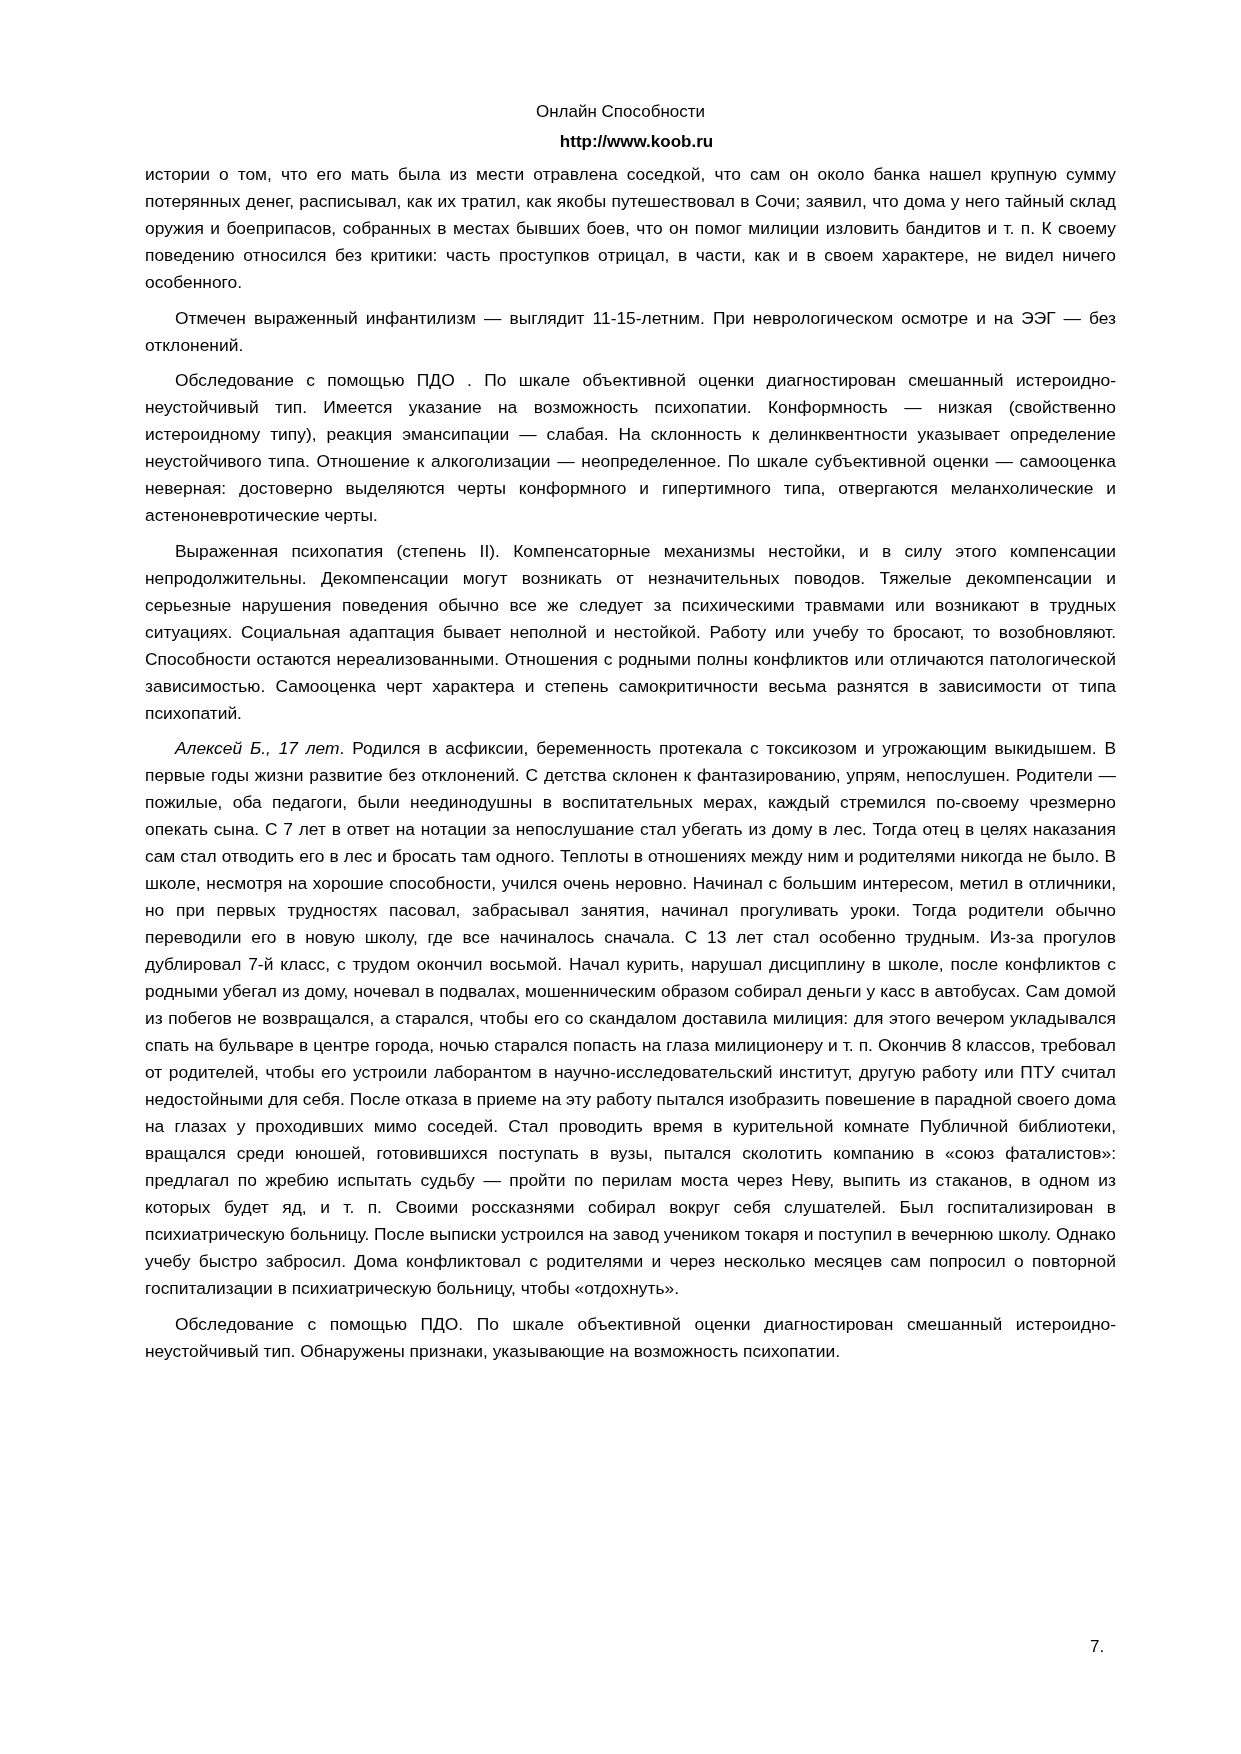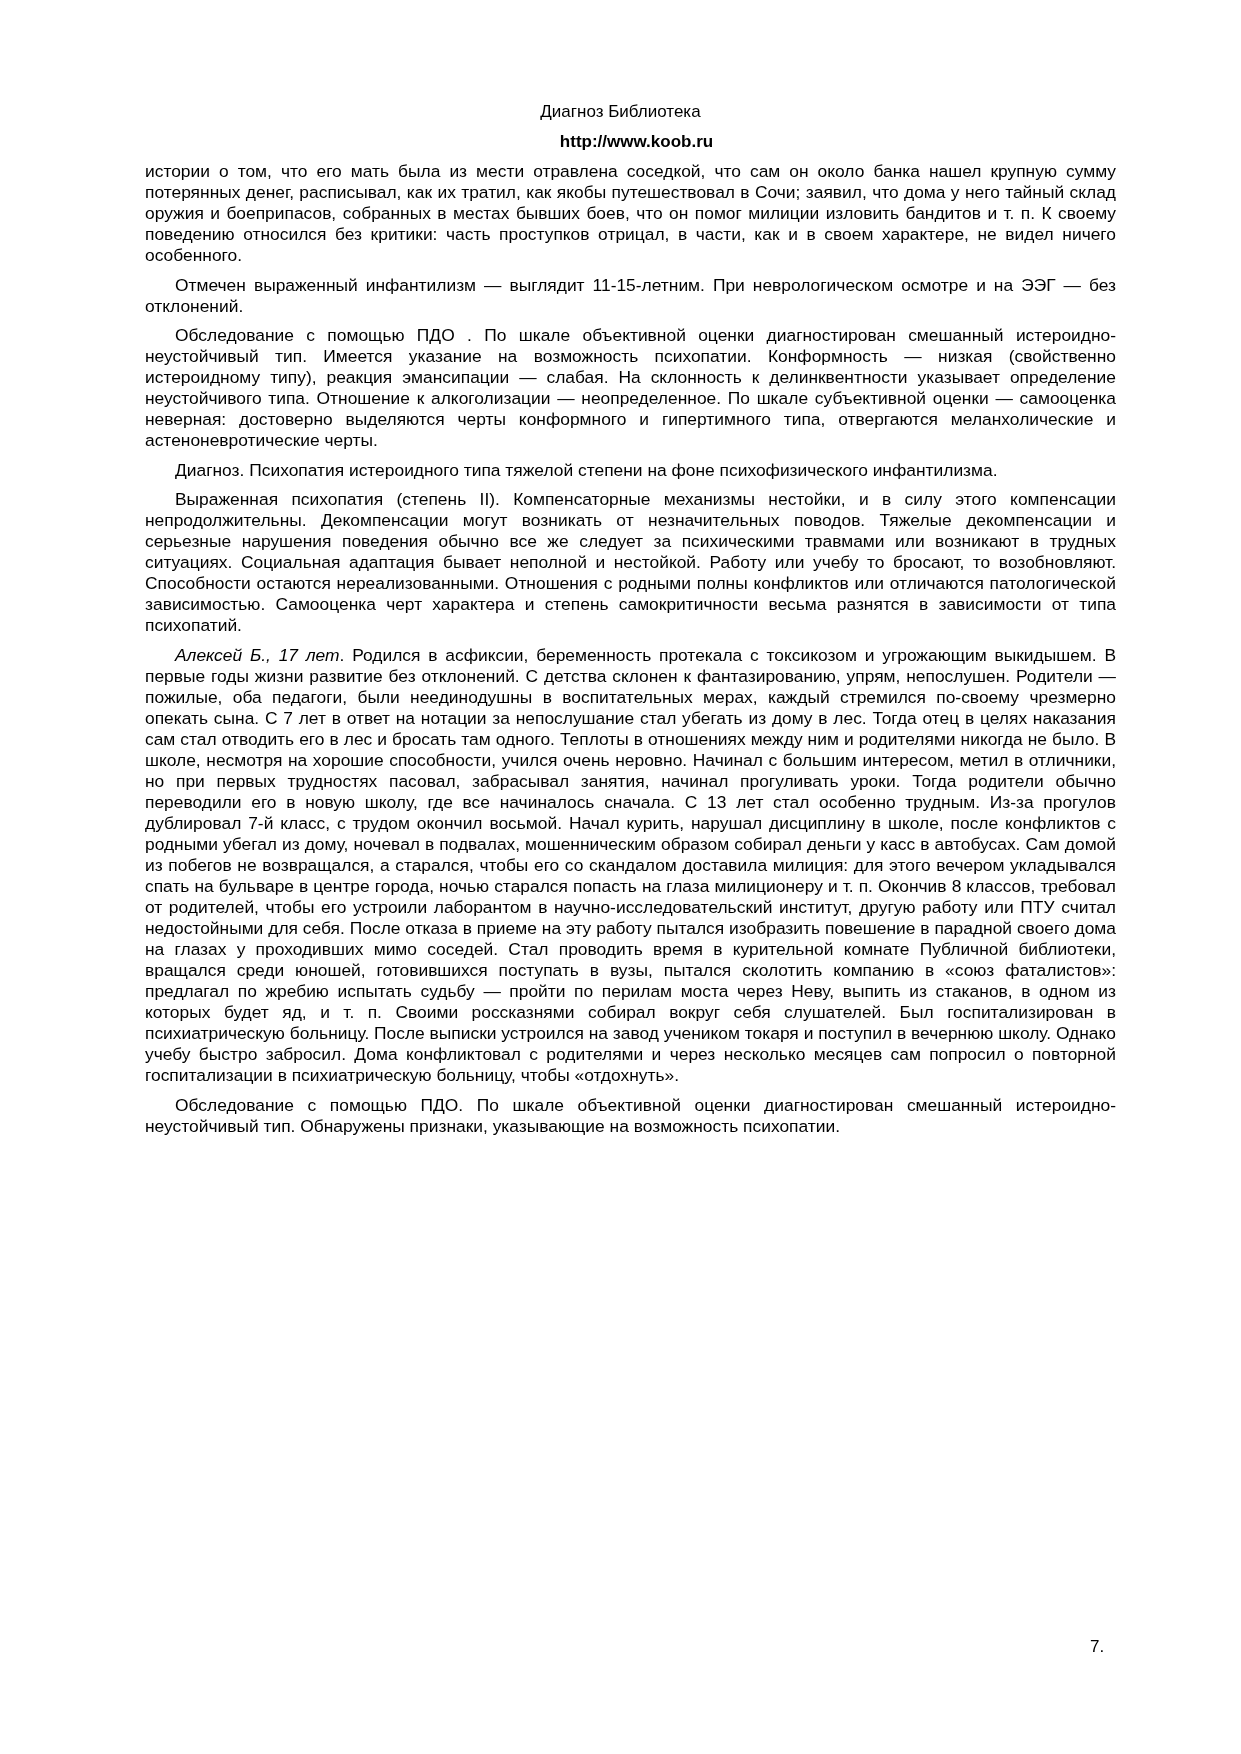--- a/index.html
+++ b/index.html
@@ -1,35 +1,34 @@
 <!DOCTYPE html>
 <html><head>
 <meta charset="utf-8">
 <style>
   html, body { margin: 0; padding: 0; background: #ffffff; }
   body { width: 1241px; height: 1754px; position: relative; overflow: hidden;
          font-family: "Liberation Sans", sans-serif; color: #000; }
   .h-lib { position: absolute; top: 102px; left: 0; width: 1241px; text-align: center; font-size: 17px; }
   .h-url { position: absolute; top: 132px; left: 16px; width: 1241px; text-align: center; font-size: 17px; font-weight: bold; }
-  .page { position: absolute; left: 145px; top: 161px; width: 971px; font-size: 17.4px; line-height: 21px; }
+  .page { position: absolute; left: 145px; top: 161px; width: 971px; font-size: 17.4px; line-height: 27px; }
   .page p { margin: 0 0 8.6px 0; text-align: justify; text-indent: 30px; }
   .page p.cont { text-indent: 0; }
   .page p:last-child { margin-bottom: 8px; }
   em { }
   .pnum { position: absolute; left: 1090px; top: 1637px; font-size: 17px; }
 </style>
 </head>
 <body>
 
-<div class="h-lib">Диагноз Библиотека</div>
+<div class="h-lib">Онлайн Способности</div>
 <div class="h-url">http://www.koob.ru</div>
 
 <div class="page">
   <p class="cont">истории о том, что его мать была из мести отравлена соседкой, что сам он около банка нашел крупную сумму потерянных денег, расписывал, как их тратил, как якобы путешествовал в Сочи; заявил, что дома у него тайный склад оружия и боеприпасов, собранных в местах бывших боев, что он помог милиции изловить бандитов и т. п. К своему поведению относился без критики: часть проступков отрицал, в части, как и в своем характере, не видел ничего особенного.</p>
   <p>Отмечен выраженный инфантилизм — выглядит 11-15-летним. При неврологическом осмотре и на ЭЭГ — без отклонений.</p>
   <p>Обследование с помощью ПДО . По шкале объективной оценки диагностирован смешанный истероидно-неустойчивый тип. Имеется указание на возможность психопатии. Конформность — низкая (свойственно истероидному типу), реакция эмансипации — слабая. На склонность к делинквентности указывает определение неустойчивого типа. Отношение к алкоголизации — неопределенное. По шкале субъективной оценки — самооценка неверная: достоверно выделяются черты конформного и гипертимного типа, отвергаются меланхолические и астеноневротические черты.</p>
-  <p>Диагноз. Психопатия истероидного типа тяжелой степени на фоне психофизического инфантилизма.</p>
   <p>Выраженная психопатия (степень II). Компенсаторные механизмы нестойки, и в силу этого компенсации непродолжительны. Декомпенсации могут возникать от незначительных поводов. Тяжелые декомпенсации и серьезные нарушения поведения обычно все же следует за психическими травмами или возникают в трудных ситуациях. Социальная адаптация бывает неполной и нестойкой. Работу или учебу то бросают, то возобновляют. Способности остаются нереализованными. Отношения с родными полны конфликтов или отличаются патологической зависимостью. Самооценка черт характера и степень самокритичности весьма разнятся в зависимости от типа психопатий.</p>
   <p><em>Алексей Б., 17 лет</em><span>. Родился в асфиксии, беременность протекала с токсикозом и угрожающим выкидышем. В первые годы жизни развитие без отклонений. С детства склонен к фантазированию, упрям, непослушен. Родители — пожилые, оба педагоги, были неединодушны в воспитательных мерах, каждый стремился по-своему чрезмерно опекать сына. С 7 лет в ответ на нотации за непослушание стал убегать из дому в лес. Тогда отец в целях наказания сам стал отводить его в лес и бросать там одного. Теплоты в отношениях между ним и родителями никогда не было. В школе, несмотря на хорошие способности, учился очень неровно. Начинал с большим интересом, метил в отличники, но при первых трудностях пасовал, забрасывал занятия, начинал прогуливать уроки. Тогда родители обычно переводили его в новую школу, где все начиналось сначала. С 13 лет стал особенно трудным. Из-за прогулов дублировал 7-й класс, с трудом окончил восьмой. Начал курить, нарушал дисциплину в школе, после конфликтов с родными убегал из дому, ночевал в подвалах, мошенническим образом собирал деньги у касс в автобусах. Сам домой из побегов не возвращался, а старался, чтобы его со скандалом доставила милиция: для этого вечером укладывался спать на бульваре в центре города, ночью старался попасть на глаза милиционеру и т. п. Окончив 8 классов, требовал от родителей, чтобы его устроили лаборантом в научно-исследовательский институт, другую работу или ПТУ считал недостойными для себя. После отказа в приеме на эту работу пытался изобразить повешение в парадной своего дома на глазах у проходивших мимо соседей. Стал проводить время в курительной комнате Публичной библиотеки, вращался среди юношей, готовившихся поступать в вузы, пытался сколотить компанию в «союз фаталистов»: предлагал по жребию испытать судьбу — пройти по перилам моста через Неву, выпить из стаканов, в одном из которых будет яд, и т. п. Своими россказнями собирал вокруг себя слушателей. Был госпитализирован в психиатрическую больницу. После выписки устроился на завод учеником токаря и поступил в вечернюю школу. Однако учебу быстро забросил. Дома конфликтовал с родителями и через несколько месяцев сам попросил о повторной госпитализации в психиатрическую больницу, чтобы «отдохнуть».</span></p>
   <p>Обследование с помощью ПДО. По шкале объективной оценки диагностирован смешанный истероидно-неустойчивый тип. Обнаружены признаки, указывающие на возможность психопатии.</p>
 </div>
 
 <div class="pnum">7.</div>
 
 </body></html>

